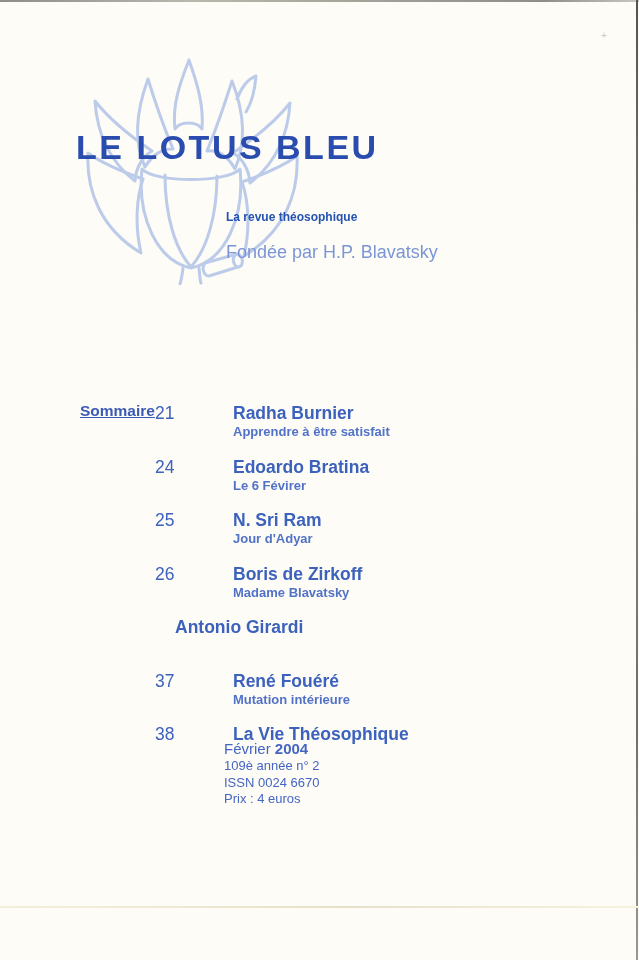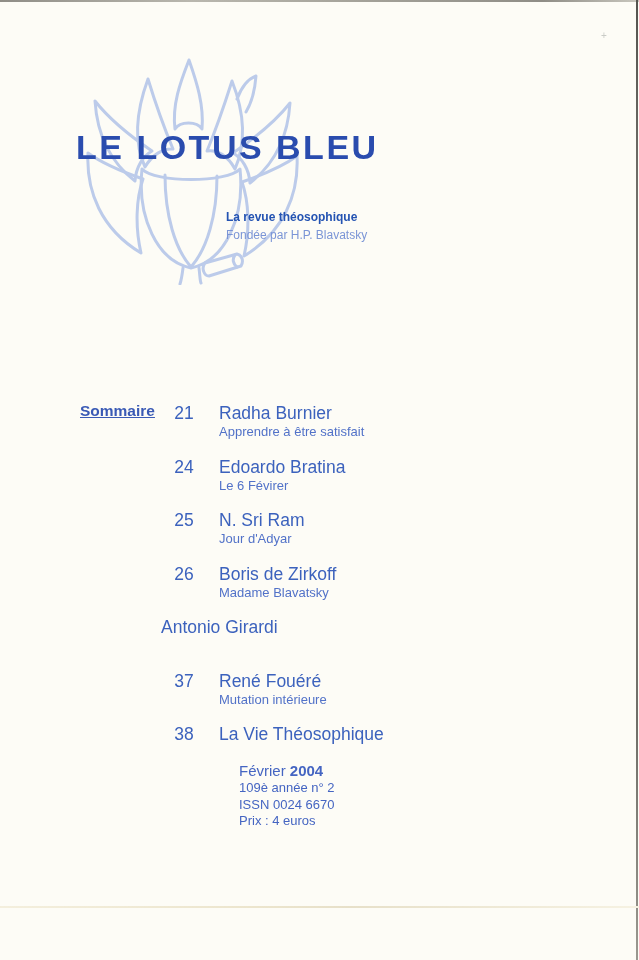--- a/index.html
+++ b/index.html
@@ -24,36 +24,36 @@
   .lotus{position:absolute;left:85px;top:57px;width:215px;height:228px;}
   .lotus path{fill:none;stroke:#bccbea;stroke-width:3;stroke-linecap:round;stroke-linejoin:round;}
   
   .title{
     position:absolute;left:76px;top:128px;
     font-size:34px;font-weight:800;letter-spacing:2.5px;
     color:#2a4cae;white-space:nowrap;z-index:3;
   }
   .subtitle-block{position:absolute;left:226px;top:210px;z-index:3;}
   .revue{font-size:12px;font-weight:bold;color:#2453b2;}
-  .founder{font-size:12px;color:#7b95d6;margin-top:4px;}
+  .founder{font-size:18px;color:#7b95d6;margin-top:18px;}
   
   .sommaire{position:absolute;left:80px;top:402px;
     font-size:15.5px;font-weight:bold;color:#3a5ab5;text-decoration:underline;}
   
   .toc{position:absolute;left:155px;top:395px;width:340px;}
   .toc-entry{display:flex;height:53.5px;box-sizing:border-box;padding-top:8px;}
-  .toc-num{width:58px;text-align:center;font-size:17.5px;color:#3c62bd;
+  .toc-num{width:58px;text-align:left;font-size:17.5px;color:#3c62bd;
     padding-right:0;flex:none;line-height:20px;}
-  .toc-texts{margin-left:6px;}
+  .toc-texts{margin-left:20px;font-weight:bold;}
   .toc-author{font-size:17.5px;color:#3c62bd;line-height:20px;}
   .toc-title{font-size:13px;color:#5272c8;line-height:15px;margin-top:1px;}
   .toc-title.serif{font-family:"Liberation Serif","DejaVu Serif",serif;
     font-size:13.5px;color:#3f5cae;}
   
-  .imprint{position:absolute;left:224px;top:762px;color:#4565c2;z-index:3;margin-left:15px;}
+  .imprint{position:absolute;left:224px;top:740px;color:#4565c2;z-index:3;}
   .imprint-date{font-size:15px;line-height:18px;}
   .imprint-date .year{font-weight:bold;}
   .imprint-line{font-size:13px;line-height:16.5px;}
 </style>
 </head>
 <body>
 
 <div class="page">
 
   <div class="edge-top"></div>

